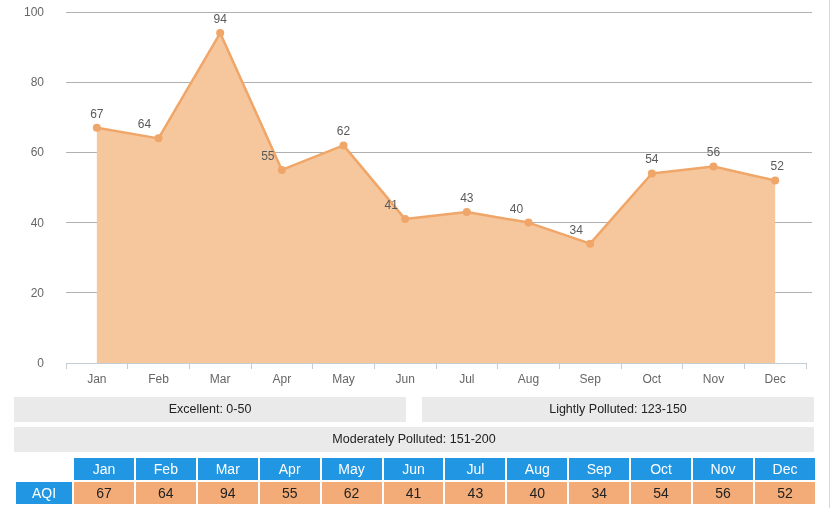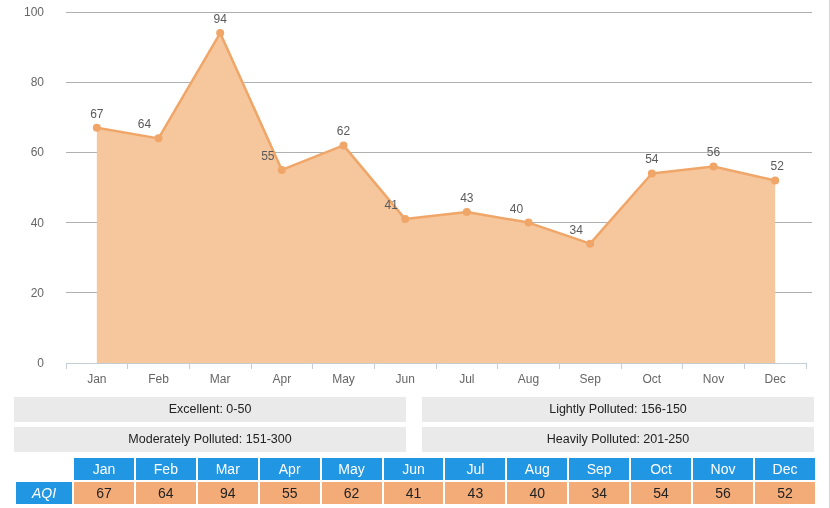--- a/index.html
+++ b/index.html
@@ -83,21 +83,20 @@
   .hdr-cell {
     background: #2196e3;
     color: #ffffff;
     font-size: 14px;
   }
   .row-label-cell {
     background: #2196e3;
     color: #ffffff;
     font-size: 14px;
     width: 56px;
-    font-style: italic;
   }
   .val-cell {
     background: #f3ac77;
     color: #222222;
     font-size: 14px;
   }
 </style>
 </head>
 <body>
 
@@ -181,25 +180,24 @@
           <text x="651.8333333333334" y="383" class="axis-label x-tick-label">Oct</text>
           <text x="713.5" y="383" class="axis-label x-tick-label">Nov</text>
           <text x="775.1666666666666" y="383" class="axis-label x-tick-label">Dec</text>
         </g>
     </svg>
   </div>
 
   <div id="legend">
     <div class="legend-row">
       <div class="legend-item">Excellent: 0-50</div>
-      <div class="legend-item">Lightly Polluted: 156-150</div>
+      <div class="legend-item">Lightly Polluted: 123-150</div>
     </div>
     <div class="legend-row">
-      <div class="legend-item">Moderately Polluted: 151-300</div>
-      <div class="legend-item">Heavily Polluted: 201-250</div>
+      <div class="legend-item">Moderately Polluted: 151-200</div>
     </div>
   </div>
 
   <table id="data-table">
     <tbody>
       <tr id="table-header-row">
         <td class="corner-cell"></td>
       <td class="hdr-cell">Jan</td>
           <td class="hdr-cell">Feb</td>
           <td class="hdr-cell">Mar</td>

